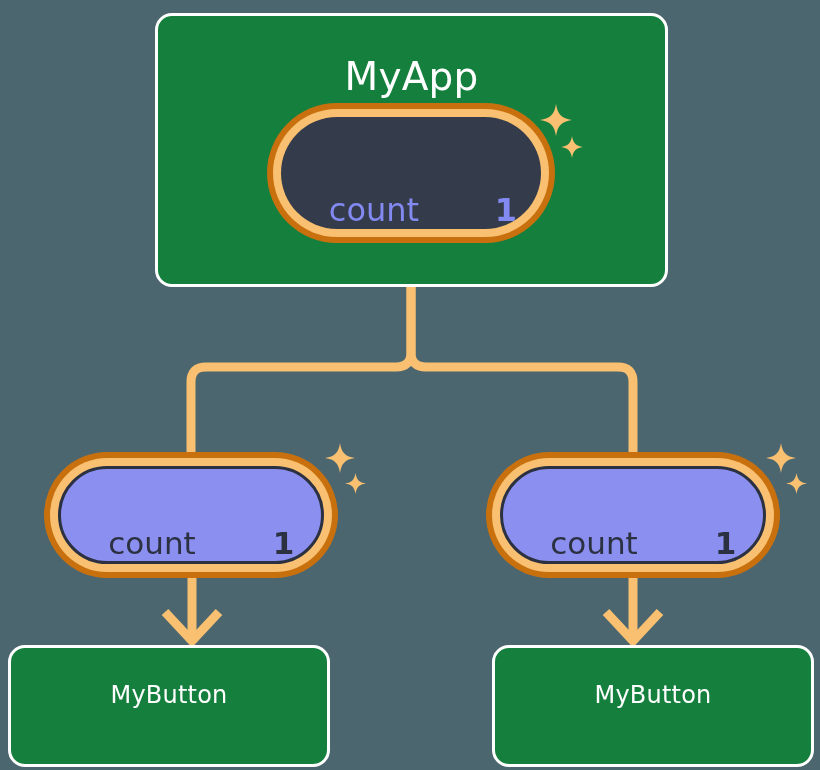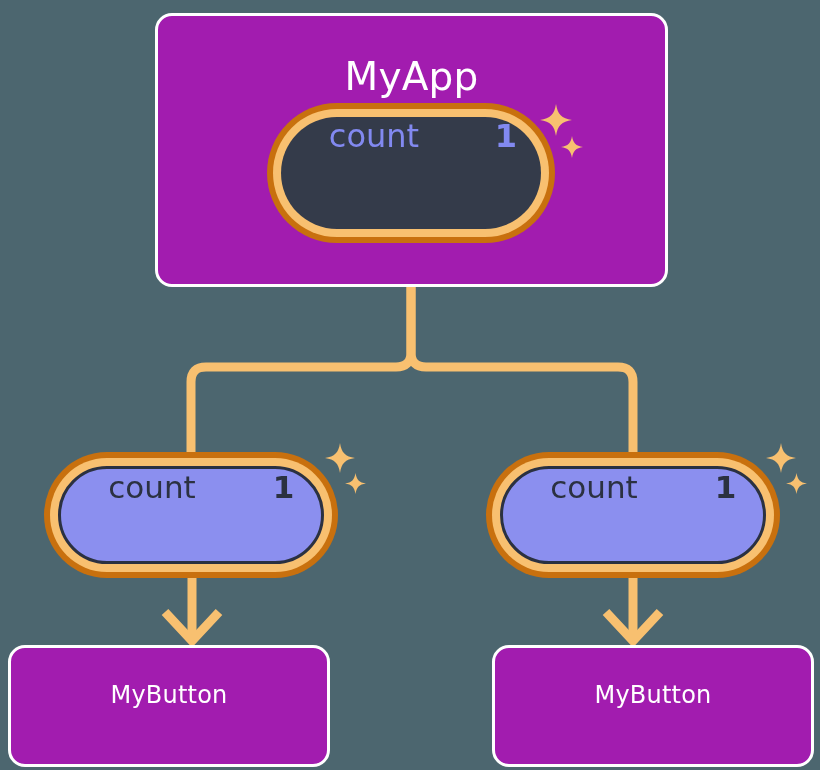--- a/index.html
+++ b/index.html
@@ -13,21 +13,21 @@
     height: 770px;
     background: #4C666F;
     font-family: "DejaVu Sans", sans-serif;
     overflow: hidden;
   }
 
   
   .card {
     position: absolute;
     box-sizing: border-box;
-    background: #a21caf;
+    background: #15803d;
     border: 3px solid #FFFFFF;
     border-radius: 17px;
   }
   .card-title {
     position: absolute;
     left: 0;
     right: 0;
     text-align: center;
     color: #FFFFFF;
     font-weight: 400;
@@ -64,21 +64,21 @@
     inset: 6px;
     border-radius: 999px;
     background: #F8C070;
   }
   
   .pill-inner {
     position: absolute;
     inset: 14px;
     border-radius: 999px;
     display: flex;
-    align-items: flex-start;
+    align-items: flex-end;
     overflow: hidden;
   }
   .pill-cell {
     display: flex;
     align-items: center;
     justify-content: center;
     white-space: nowrap;
   }
   .pill-key { flex: 0 0 auto; }
   .pill-val { flex: 1 1 auto; }

